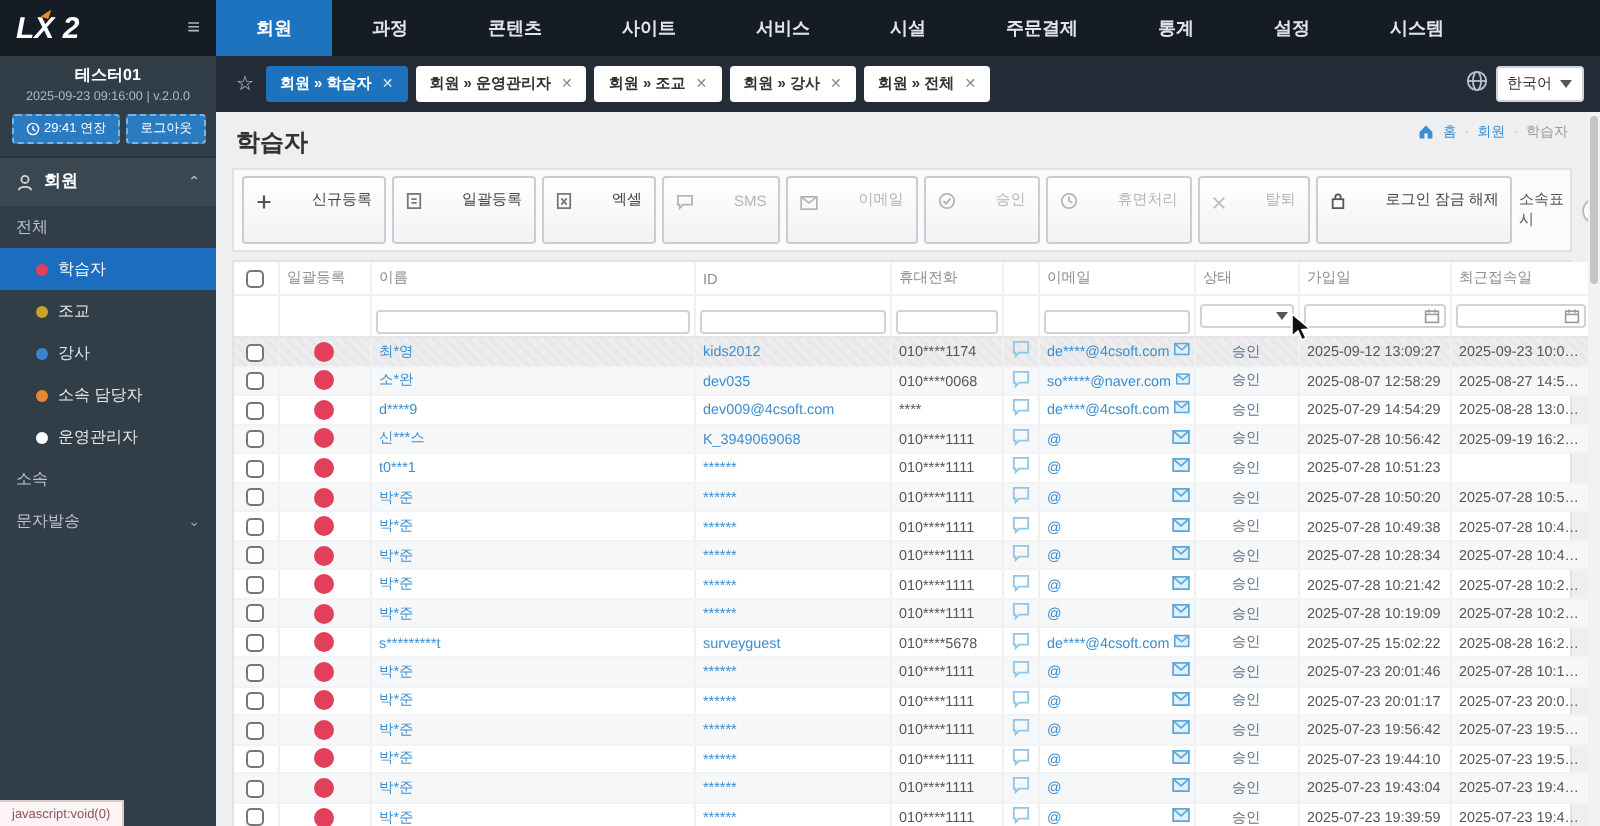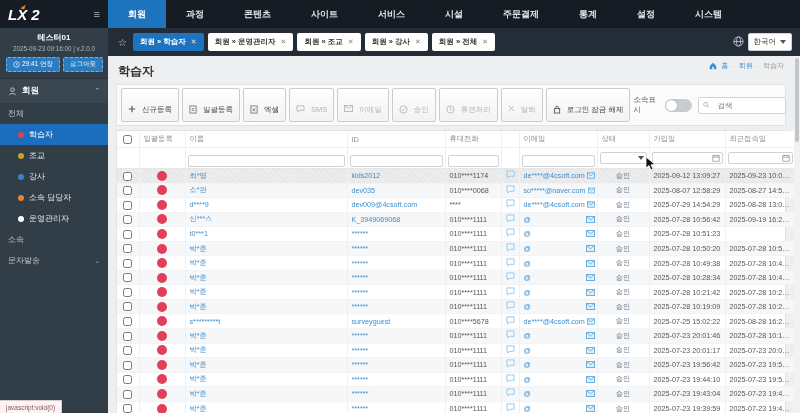--- a/index.html
+++ b/index.html
@@ -46,21 +46,21 @@
 
   
   .main{position:absolute;top:56px;left:108px;right:6px;bottom:0;}
   .titlebar{display:flex;align-items:flex-start;justify-content:space-between;padding:5px 10px 0;}
   .page-title{font-size:12px;font-weight:bold;color:#333;margin:2px 0 0;}
   .crumbs{font-size:7px;color:#999;display:flex;align-items:center;gap:4px;}
   .crumbs .blue{color:#3d8ecf;}
   .crumbs .sep{color:#b9b9b9;}
 
   .toolbar-wrap{margin:4px 8px 0;background:#fbfbfc;border:1px solid #e0e2e4;padding:3px 4px;display:flex;align-items:center;gap:3px;}
-  .tbtn{height:17px;display:flex;align-items:flex-start;gap:6px;padding:16px 6px;background:linear-gradient(#ffffff,#f1f2f3);border:1px solid #c9cdd1;border-radius:2px;font-size:7.5px;color:#444;cursor:pointer;white-space:nowrap;}
+  .tbtn{height:17px;display:flex;align-items:flex-end;gap:20px;padding:16px 6px;background:linear-gradient(#ffffff,#f1f2f3);border:1px solid #c9cdd1;border-radius:2px;font-size:7.5px;color:#444;cursor:pointer;white-space:nowrap;}
   .tbtn.disabled{color:#b2b6ba;cursor:default;}
   .tbtn svg{flex:0 0 auto;}
   .toolbar-right{margin-left:auto;display:flex;align-items:center;gap:6px;}
   .toggle-label{font-size:7.5px;color:#555;}
   .toggle{width:30px;height:13px;border-radius:7px;background:#c7ccd1;position:relative;cursor:pointer;border:none;}
   .toggle .knob{position:absolute;top:1px;left:1px;width:11px;height:11px;border-radius:50%;background:#fff;box-shadow:0 0 1px rgba(0,0,0,.4);}
   .search-box{width:103px;height:17px;background:#fff;border:1px solid #cfd4d9;border-radius:2px;display:flex;align-items:center;padding:0 4px;gap:6px;}
   .search-box input{border:none;outline:none;width:100%;font-size:7.5px;color:#333;}
 
   .panel{margin:4px 8px 0;background:#fff;border:1px solid #e0e2e4;border-bottom:none;}
@@ -73,21 +73,21 @@
   .filter-input{width:100%;height:12px;border:1px solid #d0d3d6;border-radius:2px;font-size:7px;padding:0 2px;outline:none;}
   .filter-flex{display:flex;align-items:center;gap:1px;height:12px;border:1px solid #d0d3d6;border-radius:2px;background:#fff;padding:0 2px;}
   .filter-flex .fill{flex:1;}
   tbody td{font-size:7.2px;color:#555;padding:0 4px;height:14.55px;border-bottom:1px solid #f3f3f3;}
   tbody tr:nth-child(even){background:#f6f7f8;}
   tbody tr.selected{background:repeating-linear-gradient(45deg,#e7e8e9 0,#e7e8e9 2px,#ededee 2px,#ededee 4px);}
   a.cell-link{color:#3d8ecf;text-decoration:none;cursor:pointer;}
   .reddot{display:inline-block;width:10px;height:10px;border-radius:50%;background:#e23f5a;vertical-align:middle;cursor:pointer;}
   td.center{text-align:center;}
   td.email-cell{padding-right:2px;}
-  .email-wrap{display:flex;align-items:center;justify-content:space-between;gap:2px;}
+  .email-wrap{display:flex;justify-content:space-between;gap:2px;}
   .status-cell{color:#5f7388;}
   input[type=checkbox]{width:9px;height:9px;margin:0;vertical-align:middle;}
 
   
   .vscroll{position:absolute;top:56px;right:0;width:6px;bottom:0;background:#f2f2f2;z-index:7;}
   .vscroll .thumb{position:absolute;top:2px;left:1px;width:4px;height:84px;background:#c3c6c9;border-radius:2px;}
 
   .statusbar{position:absolute;left:0;bottom:0;height:13px;padding:0 6px;background:#fbf3f4;border:1px solid #d8c9cb;border-left:none;border-bottom:none;font-size:6.5px;color:#8a5560;display:flex;align-items:center;z-index:9;}
   .cursor{position:absolute;z-index:10;pointer-events:none;}
 </style>

